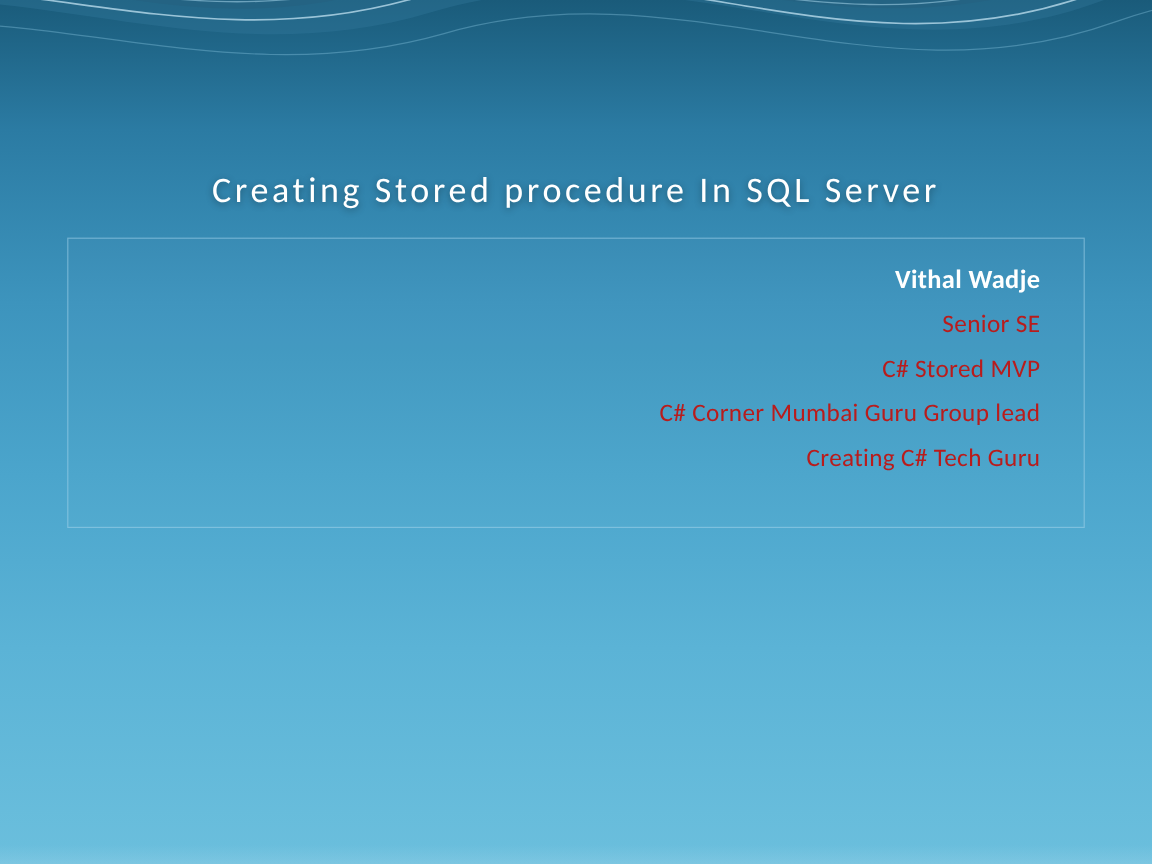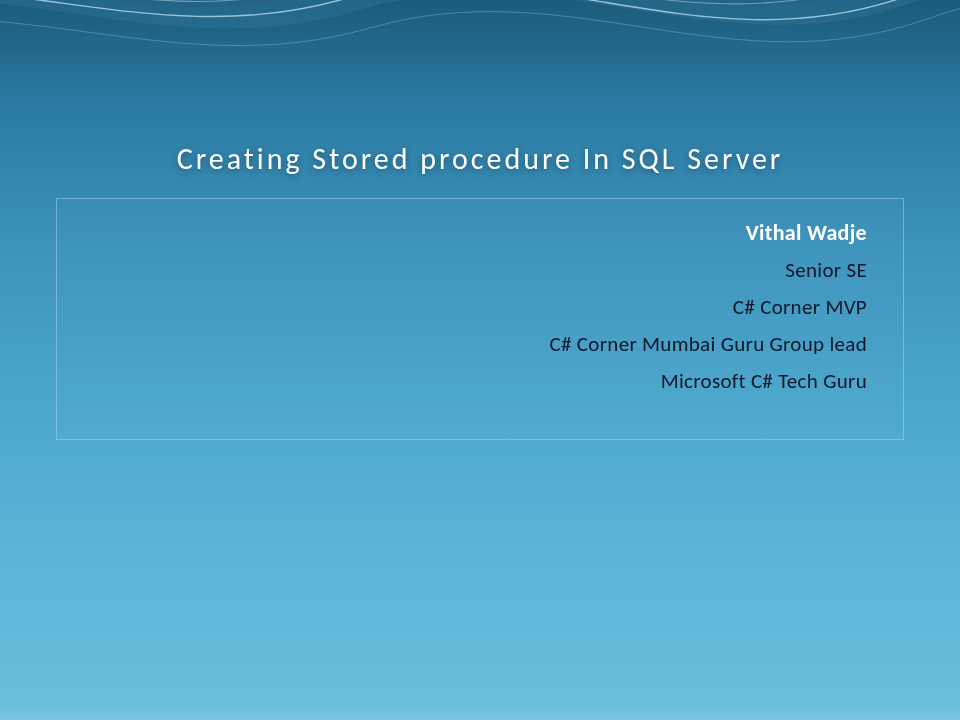--- a/index.html
+++ b/index.html
@@ -58,21 +58,21 @@
       justify-content: flex-start;
       gap: 11px;
     }
     .author-name {
       color: #ffffff;
       font-size: 22px;
       font-weight: 600;
       letter-spacing: 0.3px;
     }
     .detail-line {
-      color: #0f172a;
+      color: #b91c1c;
       font-size: 21px;
       font-weight: 300;
       letter-spacing: 0.3px;
     }
     .bottom-band {
       position: absolute;
       bottom: 0;
       left: 0;
       width: 100%;
       height: 16px;
@@ -90,18 +90,18 @@
     <path d="M0,118 C170,65 330,170 520,115 C710,60 870,185 1090,108 C1240,55 1345,118 1400,90" stroke="rgba(180,225,245,0.5)" stroke-width="1.1" fill="none"></path>
     <path d="M0,165 C210,110 370,215 570,158 C770,100 930,220 1130,148 C1280,95 1365,155 1400,128" stroke="rgba(150,210,235,0.35)" stroke-width="1" fill="none"></path>
   </svg>
 </div>
 
 <h1 class="title">Creating Stored procedure In SQL Server</h1>
 
 <div class="content-box">
   <div class="author-name">Vithal Wadje</div>
   <div class="detail-line">Senior SE</div>
-  <div class="detail-line">C# Corner MVP</div>
+  <div class="detail-line">C# Stored MVP</div>
   <div class="detail-line">C# Corner Mumbai Guru Group lead</div>
-  <div class="detail-line">Microsoft  C# Tech Guru</div>
+  <div class="detail-line">Creating  C# Tech Guru</div>
 </div>
 
 <div class="bottom-band"></div>
 
 </body></html>

